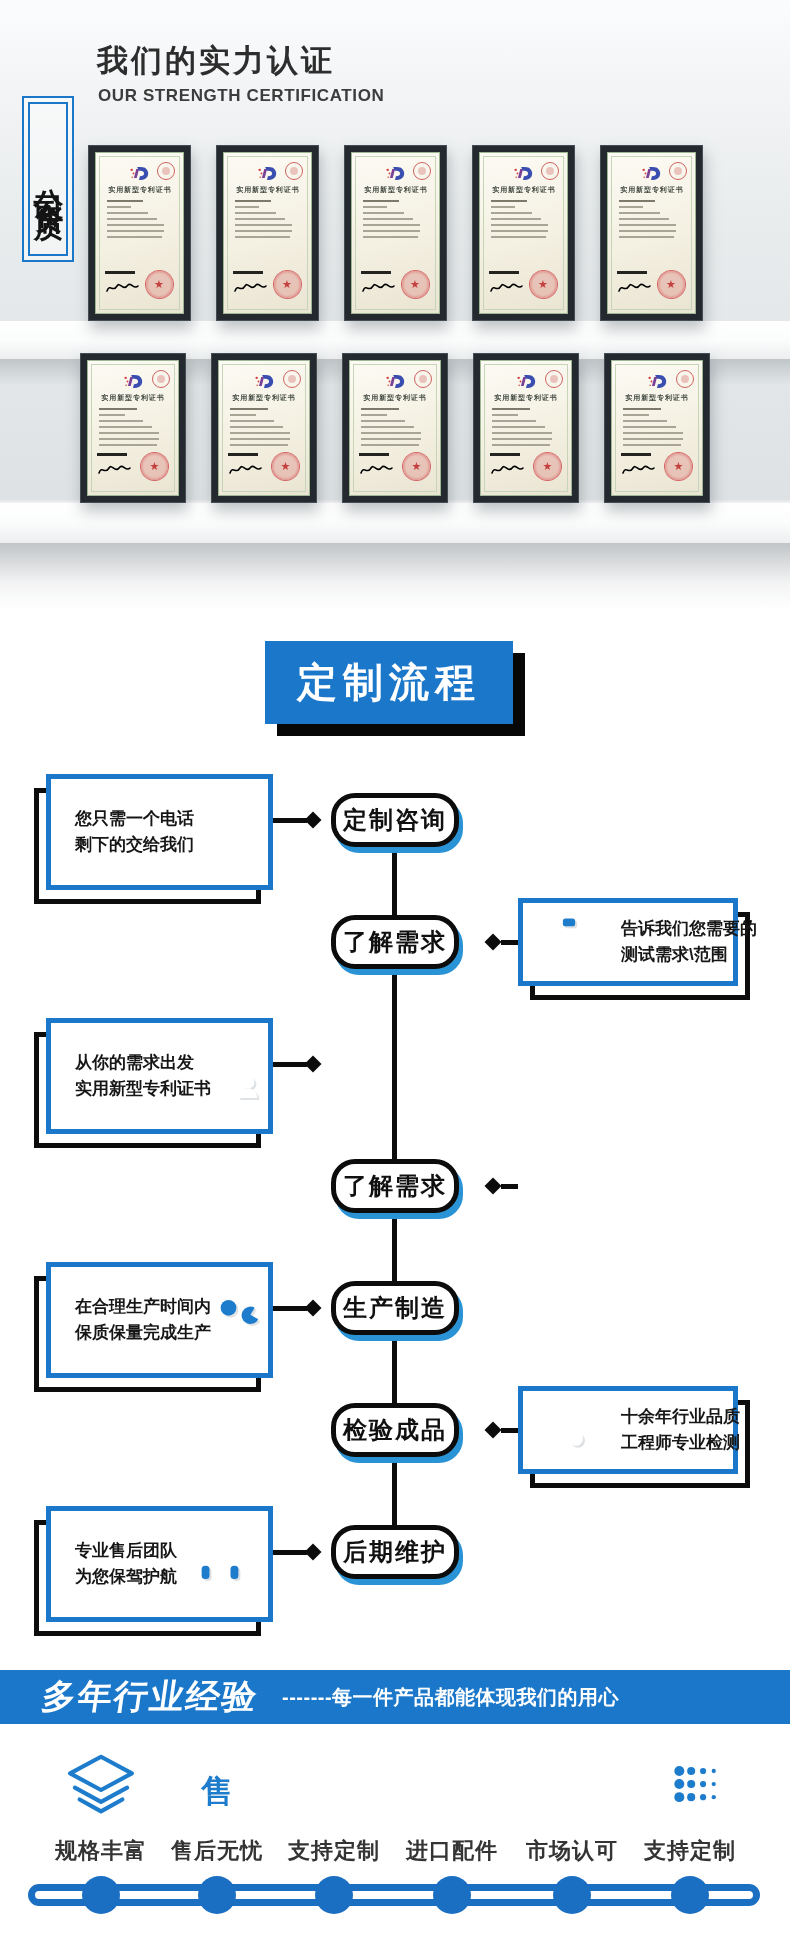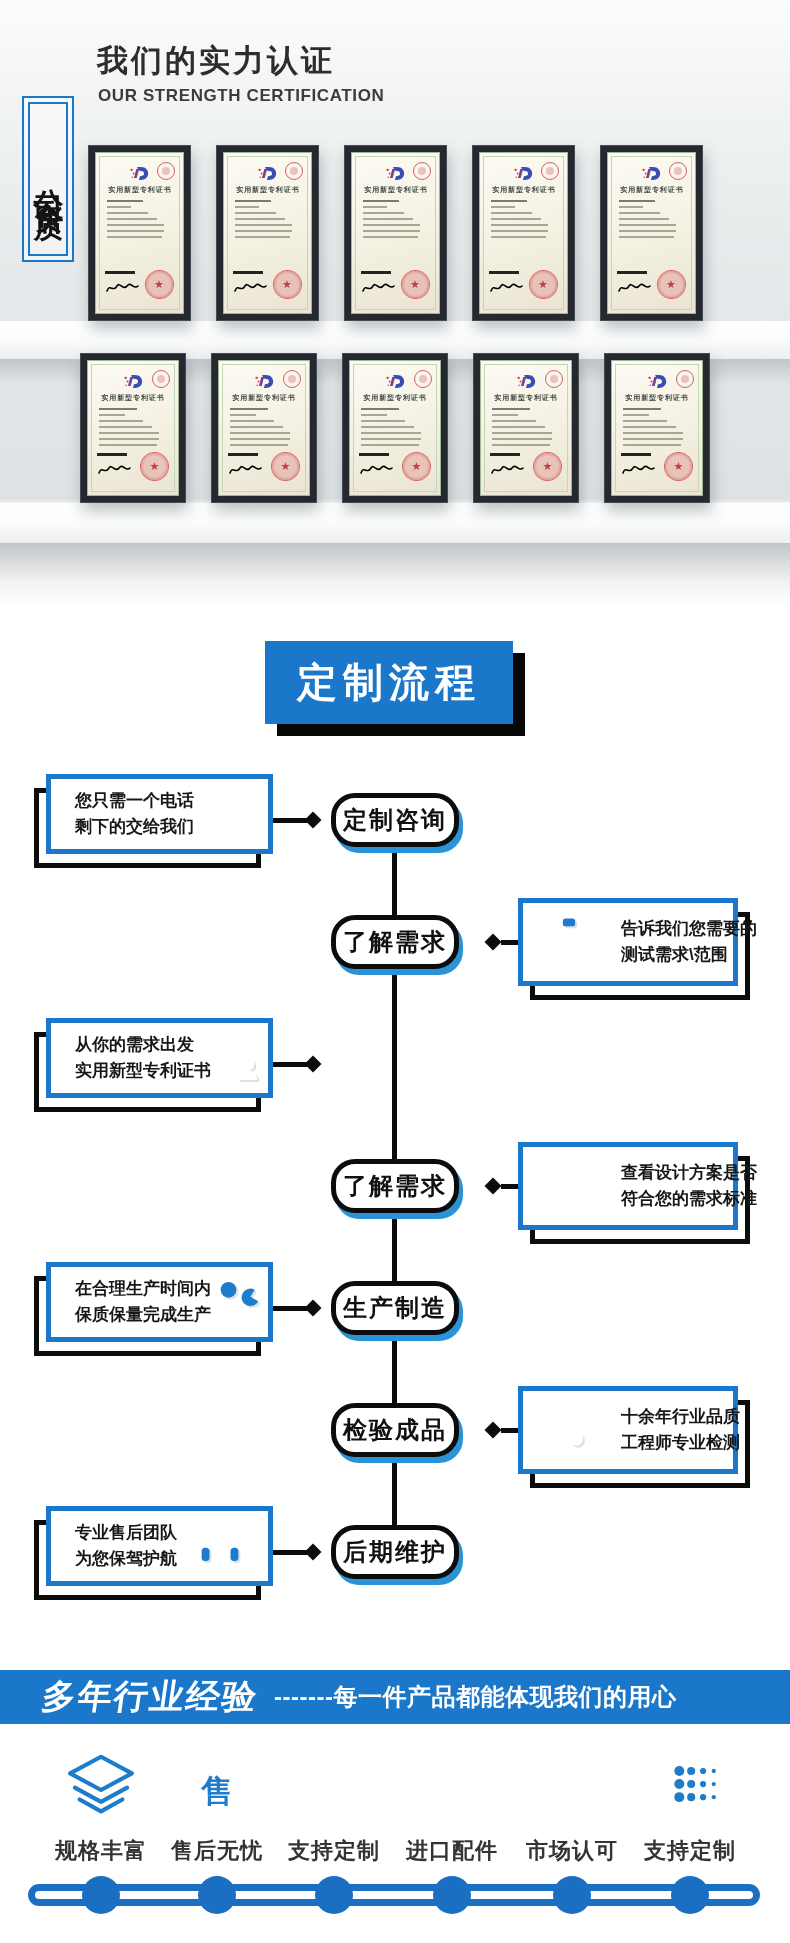--- a/index.html
+++ b/index.html
@@ -53,21 +53,21 @@
             box-shadow:12px 12px 0 #070707; display:flex; align-items:center; justify-content:center;
             color:#fff; font-size:40px; font-weight:800; letter-spacing:6px;font-family:Liberation Serif, serif; }
   .spine { position:absolute; left:392px; top:820px; width:5px; height:732px; background:#0c0c0c; z-index:1; }
   .fnode { position:absolute; left:331px; width:128px; height:54px; box-sizing:border-box; background:#fff;
            border:5px solid #0c0c0c; border-radius:24px; box-shadow:4px 6px 0 var(--blue2);
            display:flex; align-items:center; justify-content:center; font-size:24px; font-weight:800; color:#101010;
            letter-spacing:2px; z-index:2; }
   .n1{top:793px} .n2{top:915px} .n3{top:1037px} .n4{top:1159px} .n5{top:1281px} .n6{top:1403px} .n7{top:1525px}
 
   .cowrap { position:absolute; z-index:2; }
-  .cowrap.left  { left:46px;  width:227px; height:80px; }
+  .cowrap.left  { left:46px;  width:227px; height:116px; }
   .cowrap.right { left:518px; width:220px; height:88px; }
   .cl1{top:774px} .cl2{top:1018px} .cl3{top:1262px} .cl4{top:1506px}
   .cr1{top:898px} .cr2{top:1142px} .cr3{top:1386px}
   .shadow-frame { position:absolute; width:100%; height:100%; box-sizing:border-box; border:5px solid #0c0c0c; }
   .left  .shadow-frame { left:-12px; top:14px; }
   .right .shadow-frame { left:12px;  top:14px; }
   .cobox { position:absolute; inset:0; background:#fff; border:5px solid var(--blue); box-sizing:border-box;
            display:flex; align-items:center; }
   .note { font-size:17px; font-weight:700; color:#161616; line-height:1.55; white-space:nowrap; }
   .left  .note { margin-left:24px; }
@@ -75,21 +75,21 @@
   .flow-icon { width:56px; height:56px; color:var(--icon); filter:drop-shadow(2px 2px 0 rgba(40,60,80,.15)); flex:0 0 auto; }
   .left  .flow-icon { margin-left:auto; margin-right:20px; }
   .right .flow-icon { margin-left:18px; }
   .hline { position:absolute; height:5px; background:#0c0c0c; z-index:1; }
   .dia { position:absolute; width:12px; height:12px; background:#0c0c0c; transform:rotate(45deg); z-index:1; }
 
   
   .band { position:absolute; left:0; top:1670px; width:100%; height:54px; background:var(--blue);
           display:flex; align-items:center; }
   .band-title { margin-left:42px; font-size:34px; font-weight:800; color:#fff; transform:skewX(-8deg); letter-spacing:2px; white-space:nowrap; }
-  .band-sub { margin-left:16px; font-size:24px; font-weight:700; color:#fff; letter-spacing:.5px; white-space:nowrap; }
+  .band-sub { margin-left:24px; font-size:20px; font-weight:700; color:#fff; letter-spacing:.5px; white-space:nowrap; }
   .feat { position:absolute; top:1752px; width:120px; text-align:center; }
   .f1{left:41px} .f2{left:157px} .f3{left:274px} .f4{left:392px} .f5{left:512px} .f6{left:630px}
   .feat-icon { width:76px; height:76px; color:var(--icon); }
   .flabel { margin-top:4px; font-size:22px; font-weight:800; color:#343434; letter-spacing:1px; white-space:nowrap; }
   .tl-bar { position:absolute; left:28px; top:1884px; width:732px; height:22px; box-sizing:border-box;
             border:7px solid var(--blue3); border-radius:13px; background:#fff; }
   .tl-dot { position:absolute; top:1876px; width:38px; height:38px; border-radius:50%; background:var(--blue3); }
   .d1{left:82px} .d2{left:198px} .d3{left:315px} .d4{left:433px} .d5{left:553px} .d6{left:671px}
 
   svg [stroke] { stroke:currentColor; }
@@ -476,34 +476,20 @@
       </div>
       <svg class="flow-icon" viewBox="0 0 64 64">
         <path d="M15 55 V9 H45 V26" fill="none" stroke-width="4.5" stroke-linejoin="round"></path>
         <path d="M21 18 h18 M21 26 h18 M21 34 h10" stroke-width="4" stroke-linecap="round"></path>
         <circle cx="42" cy="39" r="7.5" fill="#fff" stroke-width="4.5"></circle>
         <path d="M31 57 a11 11 0 0 1 22 0" fill="#fff" stroke-width="4.5"></path>
       </svg>
     </div>
   </div>
 
-  <div class="cowrap right cr2">
-    <div class="shadow-frame"></div>
-    <div class="cobox">
-      <svg class="flow-icon" viewBox="0 0 64 64">
-        <rect x="13" y="13" width="38" height="34" rx="2" fill="none" stroke-width="5"></rect>
-        <path d="M21 30 L31 40 L52 17" fill="none" stroke-width="8" stroke-linecap="round" stroke-linejoin="round"></path>
-        <path d="M17 55 H47" stroke-width="5" stroke-linecap="round"></path>
-      </svg>
-      <div class="note">
-        <div>查看设计方案是否</div>
-        <div>符合您的需求标准</div>
-      </div>
-    </div>
-  </div>
 
   <div class="cowrap left cl3">
     <div class="shadow-frame"></div>
     <div class="cobox">
       <div class="note">
         <div>在合理生产时间内</div>
         <div>保质保量完成生产</div>
       </div>
       <svg class="flow-icon" viewBox="0 0 64 64">
         <circle cx="20" cy="18" r="9" fill="currentColor"></circle>

